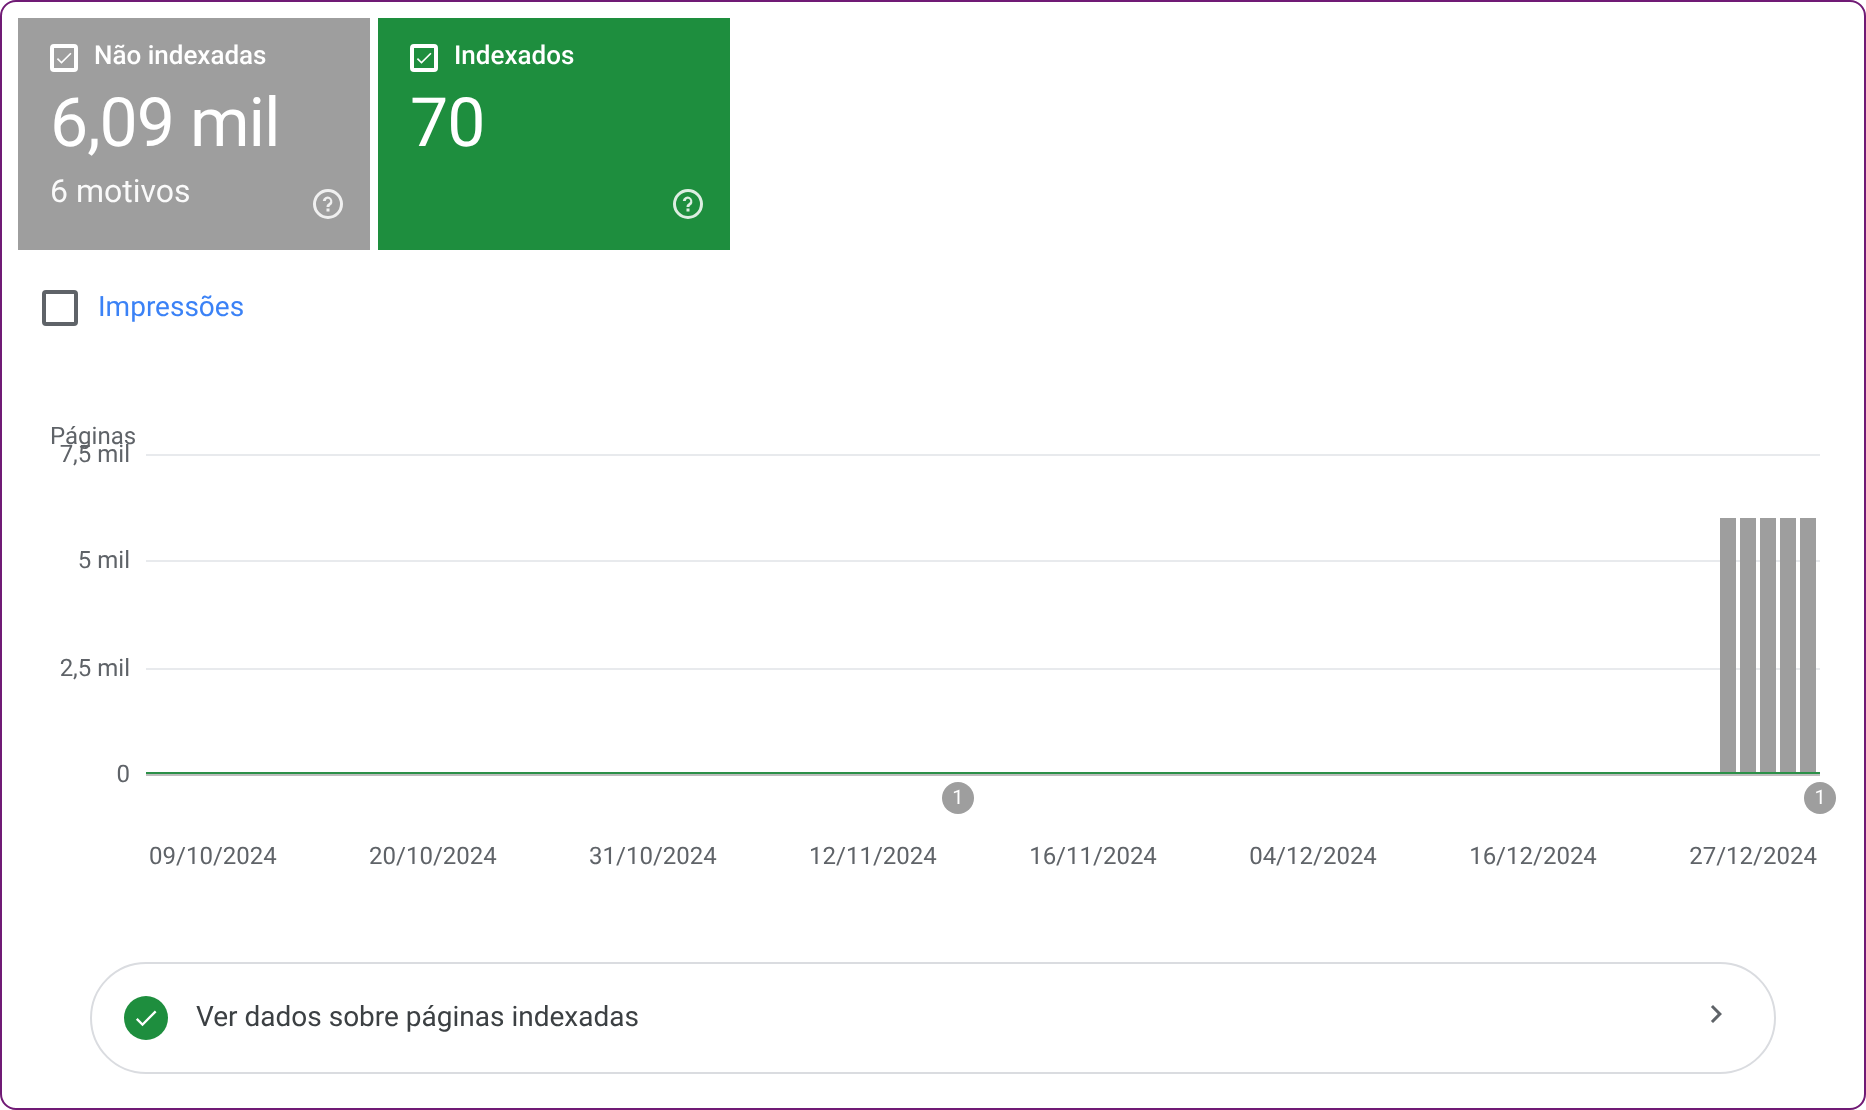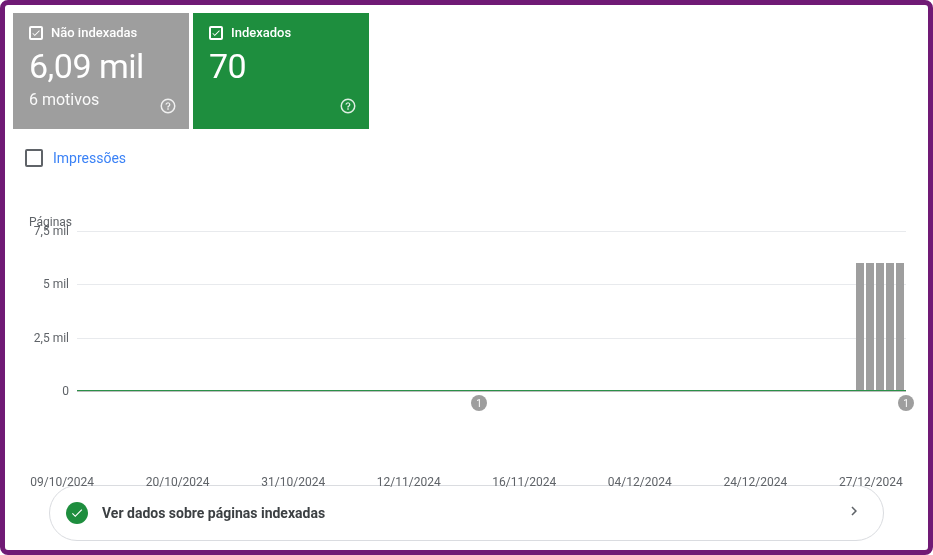--- a/index.html
+++ b/index.html
@@ -1,19 +1,19 @@
 <!DOCTYPE html>
 <html><head>
 <meta charset="utf-8">
 <style>
   * { box-sizing: border-box; margin: 0; padding: 0; }
   body { font-family: Roboto, Arial, sans-serif; background: #fff; color: #202124; }
   .card {
     width: 933px; height: 555px;
-    background: #fff; border: 5px solid #701a75; border-radius: 8px;
+    background: #fff; border: 1px solid #701a75; border-radius: 8px;
     padding: 8px 8px 24px 8px;
   }
   .tiles { display: flex; gap: 4px; }
   .tile {
     width: 176px; height: 116px; padding: 12px 16px 10px 16px;
     color: #fff; position: relative; cursor: pointer;
   }
   .tile-grey { background: #9e9e9e; }
   .tile-green { background: #1e8e3e; }
   .tile-header { display: flex; align-items: center; gap: 8px; font-size: 13px; font-weight: 500; }
@@ -38,28 +38,28 @@
   .baseline { position: absolute; left: 0; right: 0; height: 1px; background: #bdbdbd; }
   .line-nao { position: absolute; left: 0; right: 0; height: 1px; background: #9e9e9e; }
   .line-idx { position: absolute; left: 0; right: 0; height: 1px; background: #1e8e3e; opacity: 0.9; }
   .bars { position: absolute; right: 2px; bottom: 0; display: flex; gap: 2px; align-items: flex-end; height: 100%; }
   .bar { width: 8px; background: #9e9e9e; }
   .markers { position: relative; height: 20px; margin-top: 4px; display:flex; }
   
   .markers .m-spacer { width: 50px; flex: 0 0 50px; }
   .markers .m-plot { position: relative; flex:1; }
   .marker { position: absolute; top: 0; width: 16px; height: 16px; border-radius: 50%; background: #9e9e9e; color: #fff; font-size: 10px; display: flex; align-items: center; justify-content: center; transform: translateX(-50%); }
-  .x-axis { position: relative; height: 20px; margin-top: 10px; display:flex;flex-direction:column; }
+  .x-axis { position: relative; height: 20px; margin-top: 10px; display:flex; }
   .x-axis .x-spacer { width: 50px; flex: 0 0 50px; }
   .x-axis .x-plot { position: relative; flex:1; }
   .x-tick { position: absolute; font-size: 12px; color: #5f6368; transform: translateX(-50%); white-space: nowrap; top:0; }
 
   .link-card {
     margin: 40px 36px 0 36px; height: 56px; border: 1px solid #dadce0; border-radius: 28px;
-    display: flex; align-items: center; padding: 0 20px 0 16px; cursor: pointer; font-weight: bold;
+    display: flex; align-items: center; padding: 0 20px 0 16px; cursor: pointer;
   }
   .lc-left { display: flex; align-items: center; gap: 14px; }
   .check-circle { width: 22px; height: 22px; border-radius: 50%; background: #1e8e3e; display: flex; align-items: center; justify-content: center; }
   .check-circle svg { width: 14px; height: 14px; }
   .lc-text { font-size: 14px; color: #3c4043; }
   .chev { margin-left: auto; color: #5f6368; }
   .chev svg { width: 18px; height: 18px; }
 </style>
 </head>
 <body>
@@ -144,21 +144,21 @@
 
     <div class="x-axis">
       <div class="x-spacer"></div>
       <div class="x-plot" id="x-plot">
           <span class="x-tick" style="left: 4%;">09/10/2024</span>
           <span class="x-tick" style="left: 17.1429%;">20/10/2024</span>
           <span class="x-tick" style="left: 30.2857%; text-align: right;">31/10/2024</span>
           <span class="x-tick" style="left: 43.4286%;">12/11/2024</span>
           <span class="x-tick" style="left: 56.5714%;">16/11/2024</span>
           <span class="x-tick" style="left: 69.7143%;">04/12/2024</span>
-          <span class="x-tick" style="left: 82.8571%;">24/12/2024</span>
+          <span class="x-tick" style="left: 82.8571%;">16/12/2024</span>
           <span class="x-tick" style="left: 96%;">27/12/2024</span>
         </div>
     </div>
   </div>
 
   <div class="link-card">
     <div class="lc-left">
       <span class="check-circle">
         <svg viewBox="0 0 24 24">
             <path fill="#fff" d="M9 16.2 4.8 12l-1.4 1.4L9 19 21 7l-1.4-1.4z"></path>

